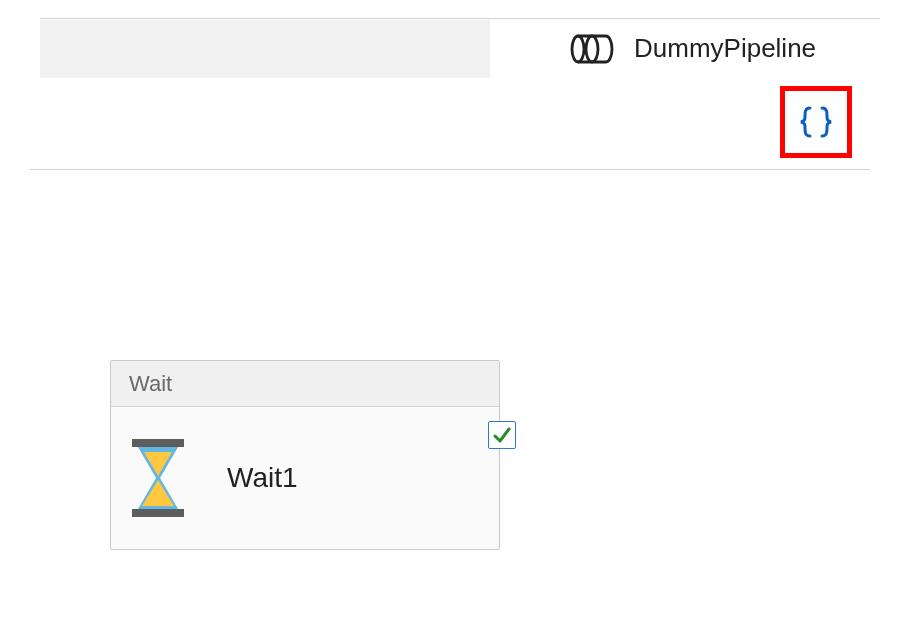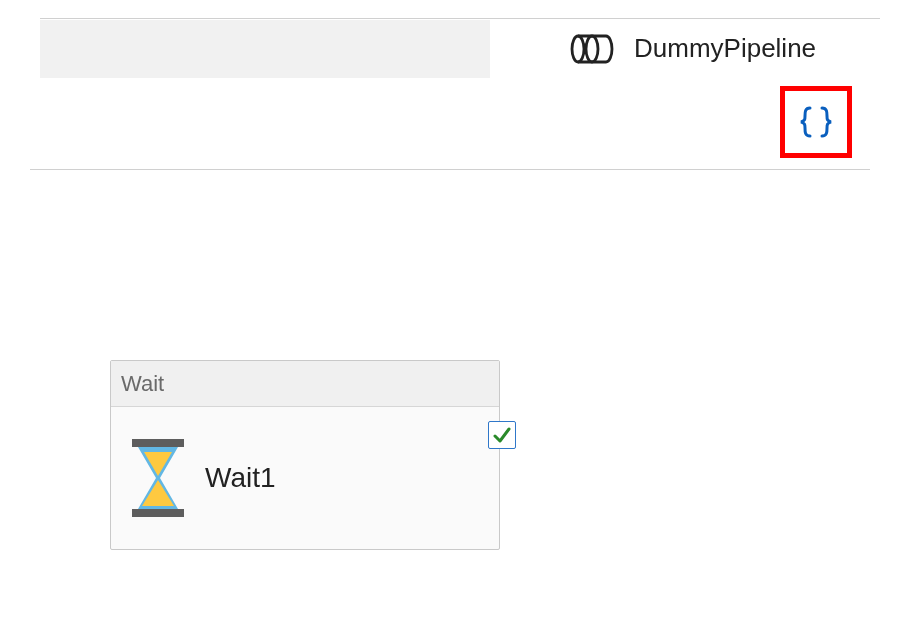--- a/index.html
+++ b/index.html
@@ -80,37 +80,37 @@
       border: 1px solid #c9c9c9;
       background: #fafafa;
       border-radius: 2px;
     }
     .activity-card-header {
       height: 46px;
       border-bottom: 1px solid #d6d6d6;
       background: #f0f0f0;
       display: flex;
       align-items: center;
-      padding-left: 10px;
+      padding-left: 18px;
       font-size: 22px;
       color: #6a6a6a;
     }
     .activity-card-body {
       display: flex;
       align-items: center;
       height: 142px;
       padding-left: 16px;
     }
     .hourglass-icon {
       width: 62px;
       height: 78px;
     }
     .activity-instance-name {
       font-size: 28px;
-      margin-left: 16px;
+      margin-left: 38px;
       color: #222;
     }
     .success-handle {
       position: absolute;
       right: -17px;
       top: 60px;
       width: 28px;
       height: 28px;
       border: 1.5px solid #2f77c9;
       background: #ffffff;

